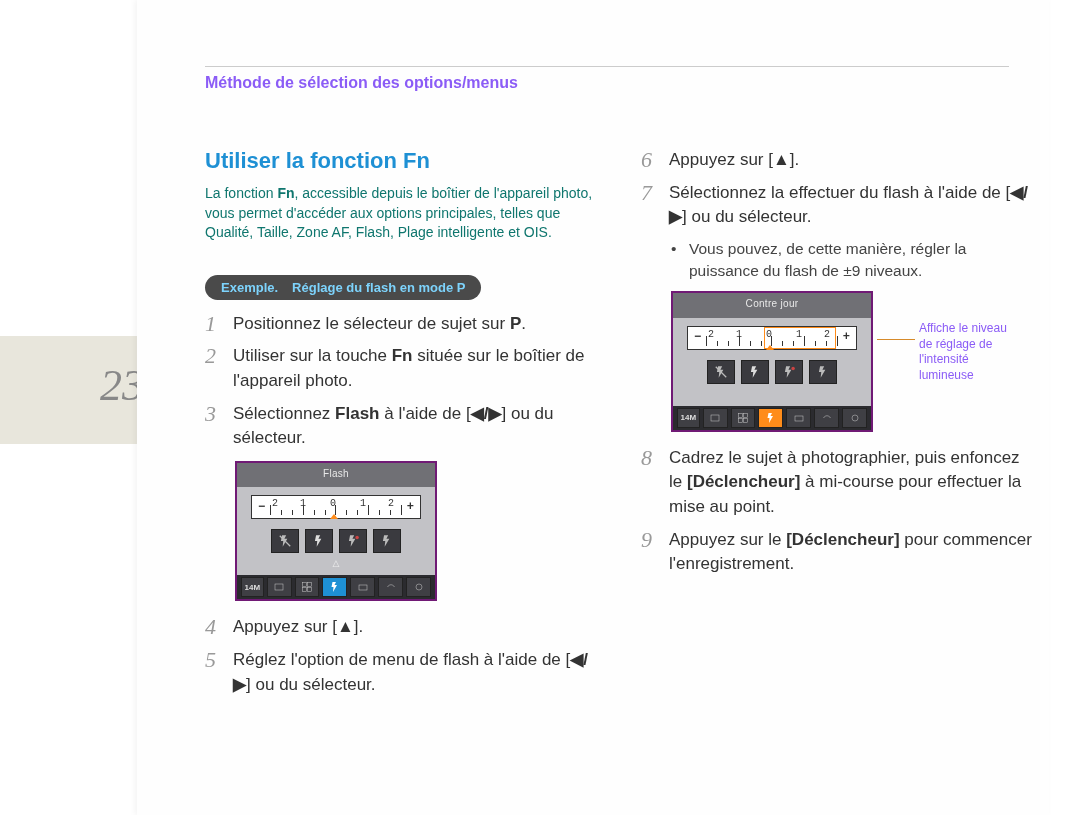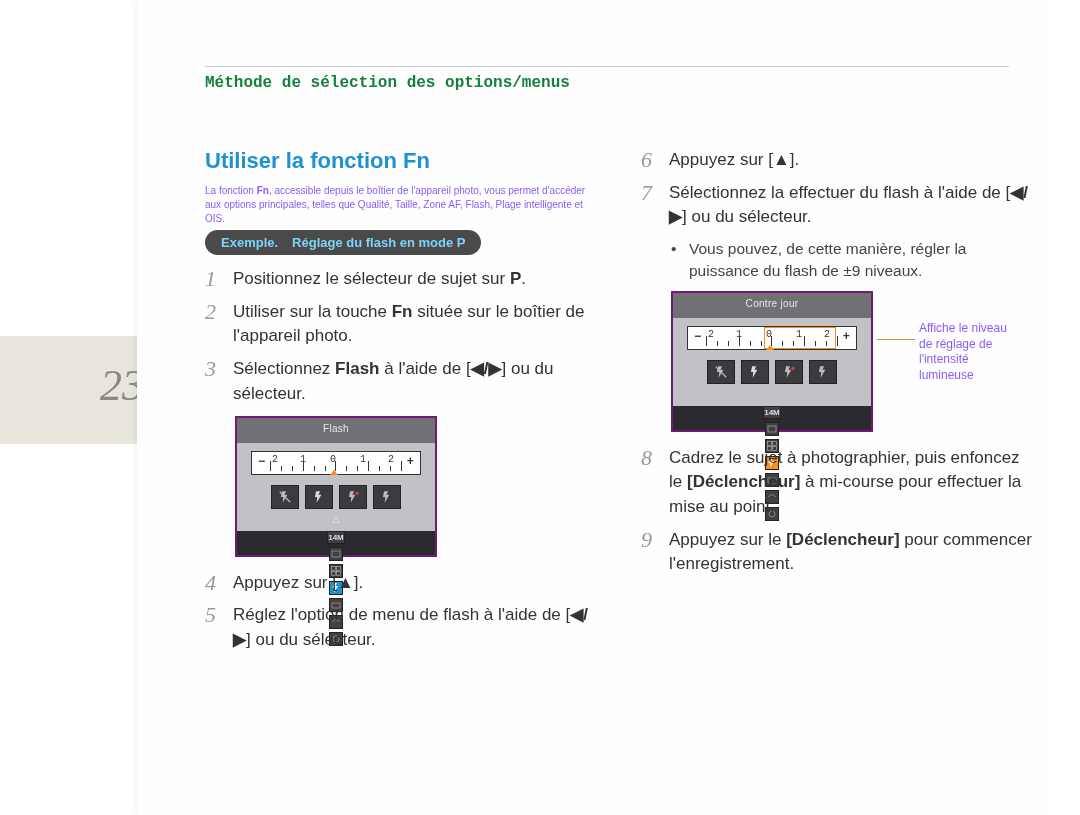--- a/index.html
+++ b/index.html
@@ -28,22 +28,21 @@
     top: 66px;
     right: 40px;
     border-top: 1px solid #ccc;
   }
   .header-title {
     position: absolute;
     left: 68px;
     top: 74px;
     font-size: 16px;
     font-weight: bold;
-    color: #15803d;
-    font-family: Liberation Mono, monospace;
+    color: #8b5cf6;
   }
   .side-tab {
     position: absolute;
     left: 0;
     top: 336px;
     width: 137px;
     height: 108px;
     background: #e8e6dc;
   }
   .page-number {
@@ -68,24 +67,24 @@
     flex: 1;
     min-width: 0;
   }
   .section-title {
     font-size: 22px;
     color: #1e90d4;
     font-weight: bold;
     margin: 0 0 10px 0;
   }
   .intro {
-    font-size: 10px;
-    color: #8b5cf6;
+    font-size: 14px;
+    color: #0f766e;
     line-height: 1.4;
-    margin-bottom: 4px;
+    margin-bottom: 32px;
   }
   .example-pill {
     background: #4a4a4a;
     color: #7dd3fc;
     border-radius: 14px;
     padding: 5px 16px;
     font-size: 13px;
     font-weight: bold;
     display: inline-block;
     margin-bottom: 12px;
@@ -199,21 +198,20 @@
     margin-top:4px;
     height:8px;
   }
   .lcd-footer {
     background: #2b2b2f;
     display:flex;
     height: 24px;
     align-items:center;
     padding: 0 4px;
     gap: 3px;
-    flex-direction: column;
   }
   .foot-cell {
     flex:1;
     height:18px;
     background:#3f3f44;
     display:flex;
     align-items:center;
     justify-content:center;
     border: 1px solid #222;
   }

